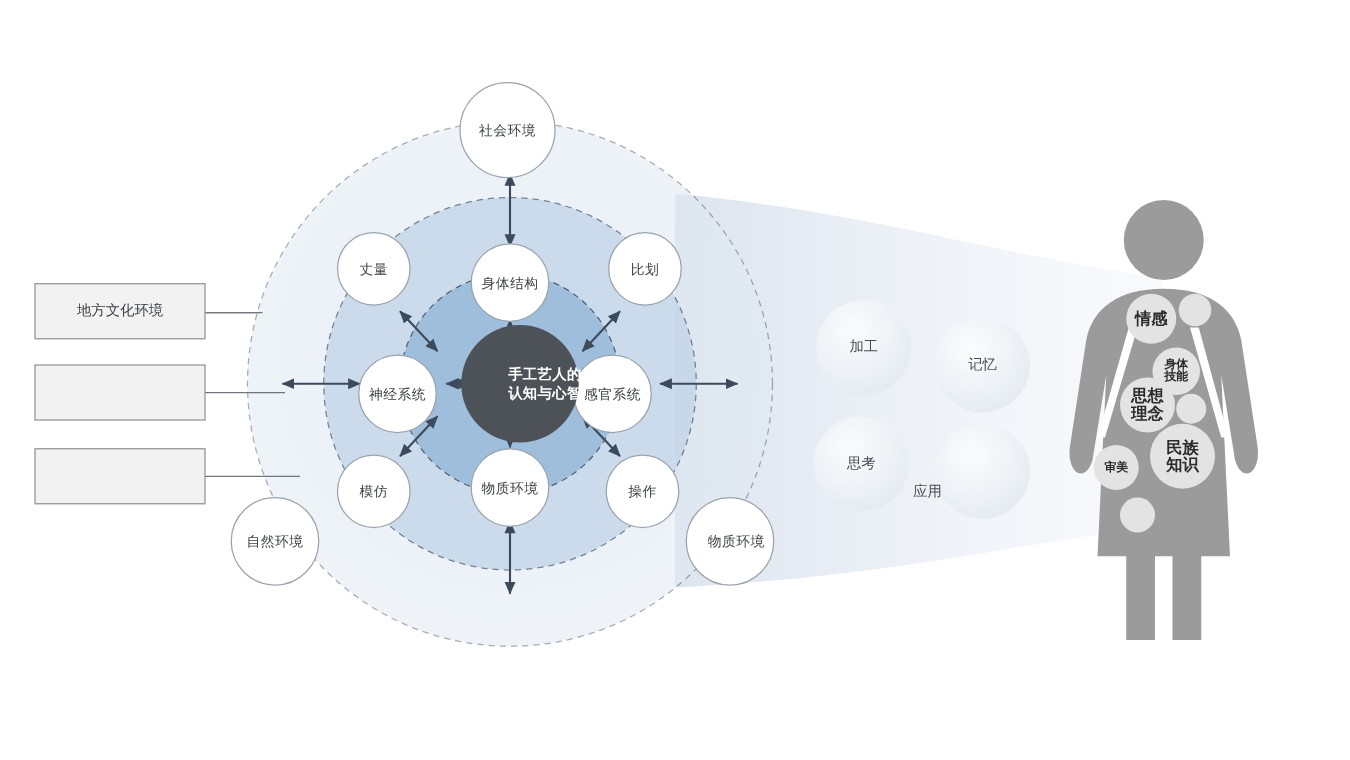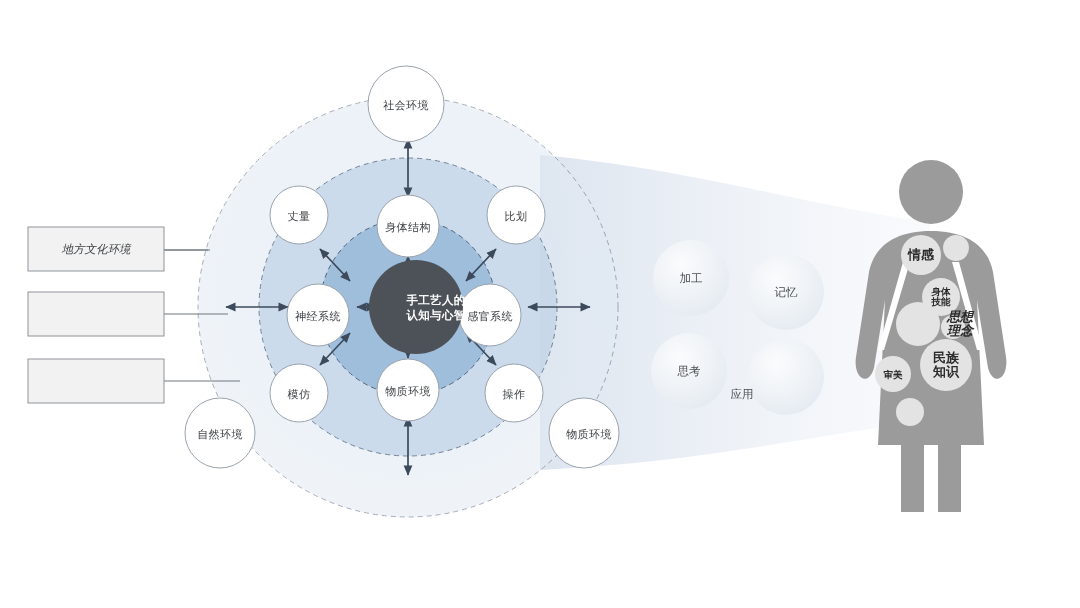--- a/index.html
+++ b/index.html
@@ -16,21 +16,21 @@
     display:flex;align-items:center;justify-content:center;
     text-align:left;
     color:#3d4044;
     line-height:1.12;
     white-space:pre-line;
     pointer-events:auto;
     user-select:none;
   }
   .node-lbl{font-size:11px;letter-spacing:.4px;}
   .core-lbl{font-size:11.5px;font-weight:bold;color:#ffffff;letter-spacing:.3px;line-height:1.3;padding-left:20px;}
-  .box-lbl{font-size:11.5px;color:#3d4044;font-style:italic;}
+  .box-lbl{font-size:11.5px;color:#3d4044;}
   .box-lbl.bold{font-weight:bold;}
   .funnel-lbl{font-size:11.5px;color:#4a4e53;}
   .body-lbl{font-size:13px;color:#2b2b2b;font-weight:bold;line-height:1.1;}
   .body-lbl.sm{font-size:9.5px;}
 </style>
 </head>
 <body>
 
 <div id="stage">
 
@@ -197,19 +197,19 @@
   <div class="lbl box-lbl" style="left:28px;top:227px;width:136px;height:44px;">地方文化环境</div>
 
   <div class="lbl funnel-lbl" style="left:661px;top:268px;width:60px;height:20px;">加工</div>
   <div class="lbl funnel-lbl" style="left:756px;top:282px;width:60px;height:20px;">记忆</div>
   <div class="lbl funnel-lbl" style="left:659px;top:361px;width:60px;height:20px;">思考</div>
   <div class="lbl funnel-lbl" style="left:712px;top:367px;width:60px;height:20px;margin-top:17px;">应用</div>
 
   <div class="lbl body-lbl" style="left:899px;top:246px;width:44px;height:18px;">情感</div>
   <div class="lbl body-lbl sm" style="left:922px;top:285px;width:38px;height:24px;">身体
 技能</div>
-  <div class="lbl body-lbl" style="left:939px;top:311px;width:42px;height:26px;font-style:italic;">思想
+  <div class="lbl body-lbl" style="left:897px;top:311px;width:42px;height:26px;">思想
 理念</div>
   <div class="lbl body-lbl" style="left:925px;top:352px;width:42px;height:26px;">民族
 知识</div>
   <div class="lbl body-lbl sm" style="left:874px;top:366px;width:38px;height:18px;">审美</div>
 
 </div>
 
 </body></html>

